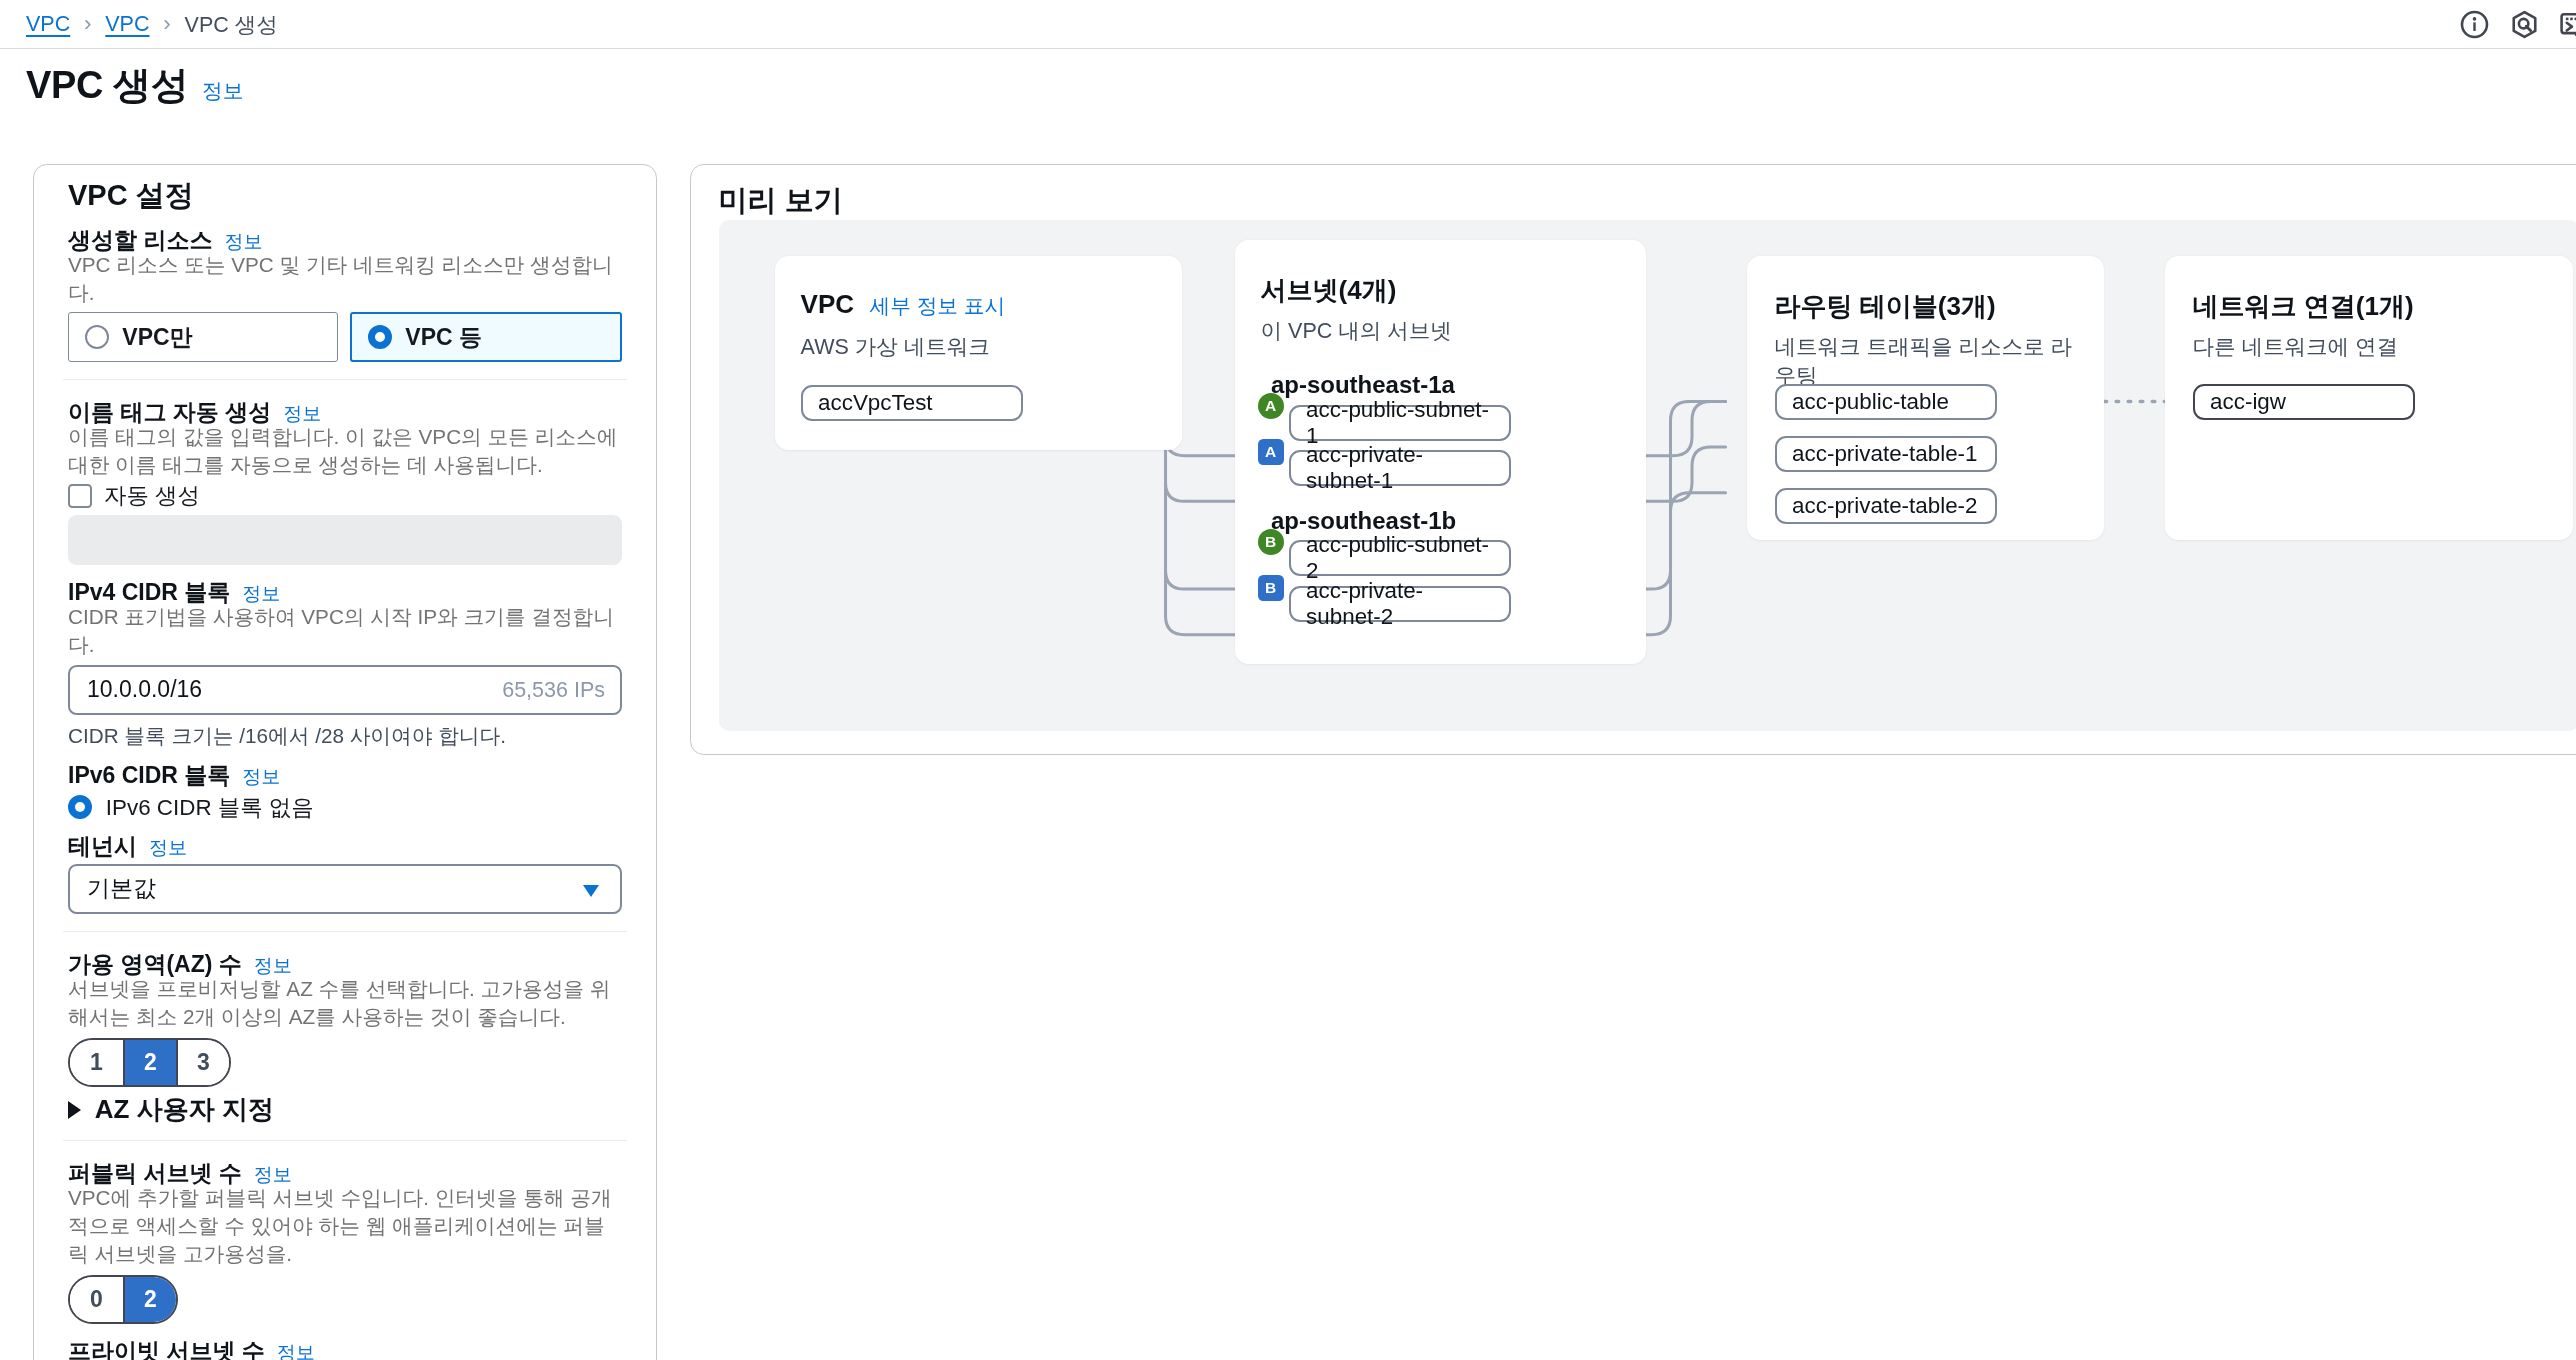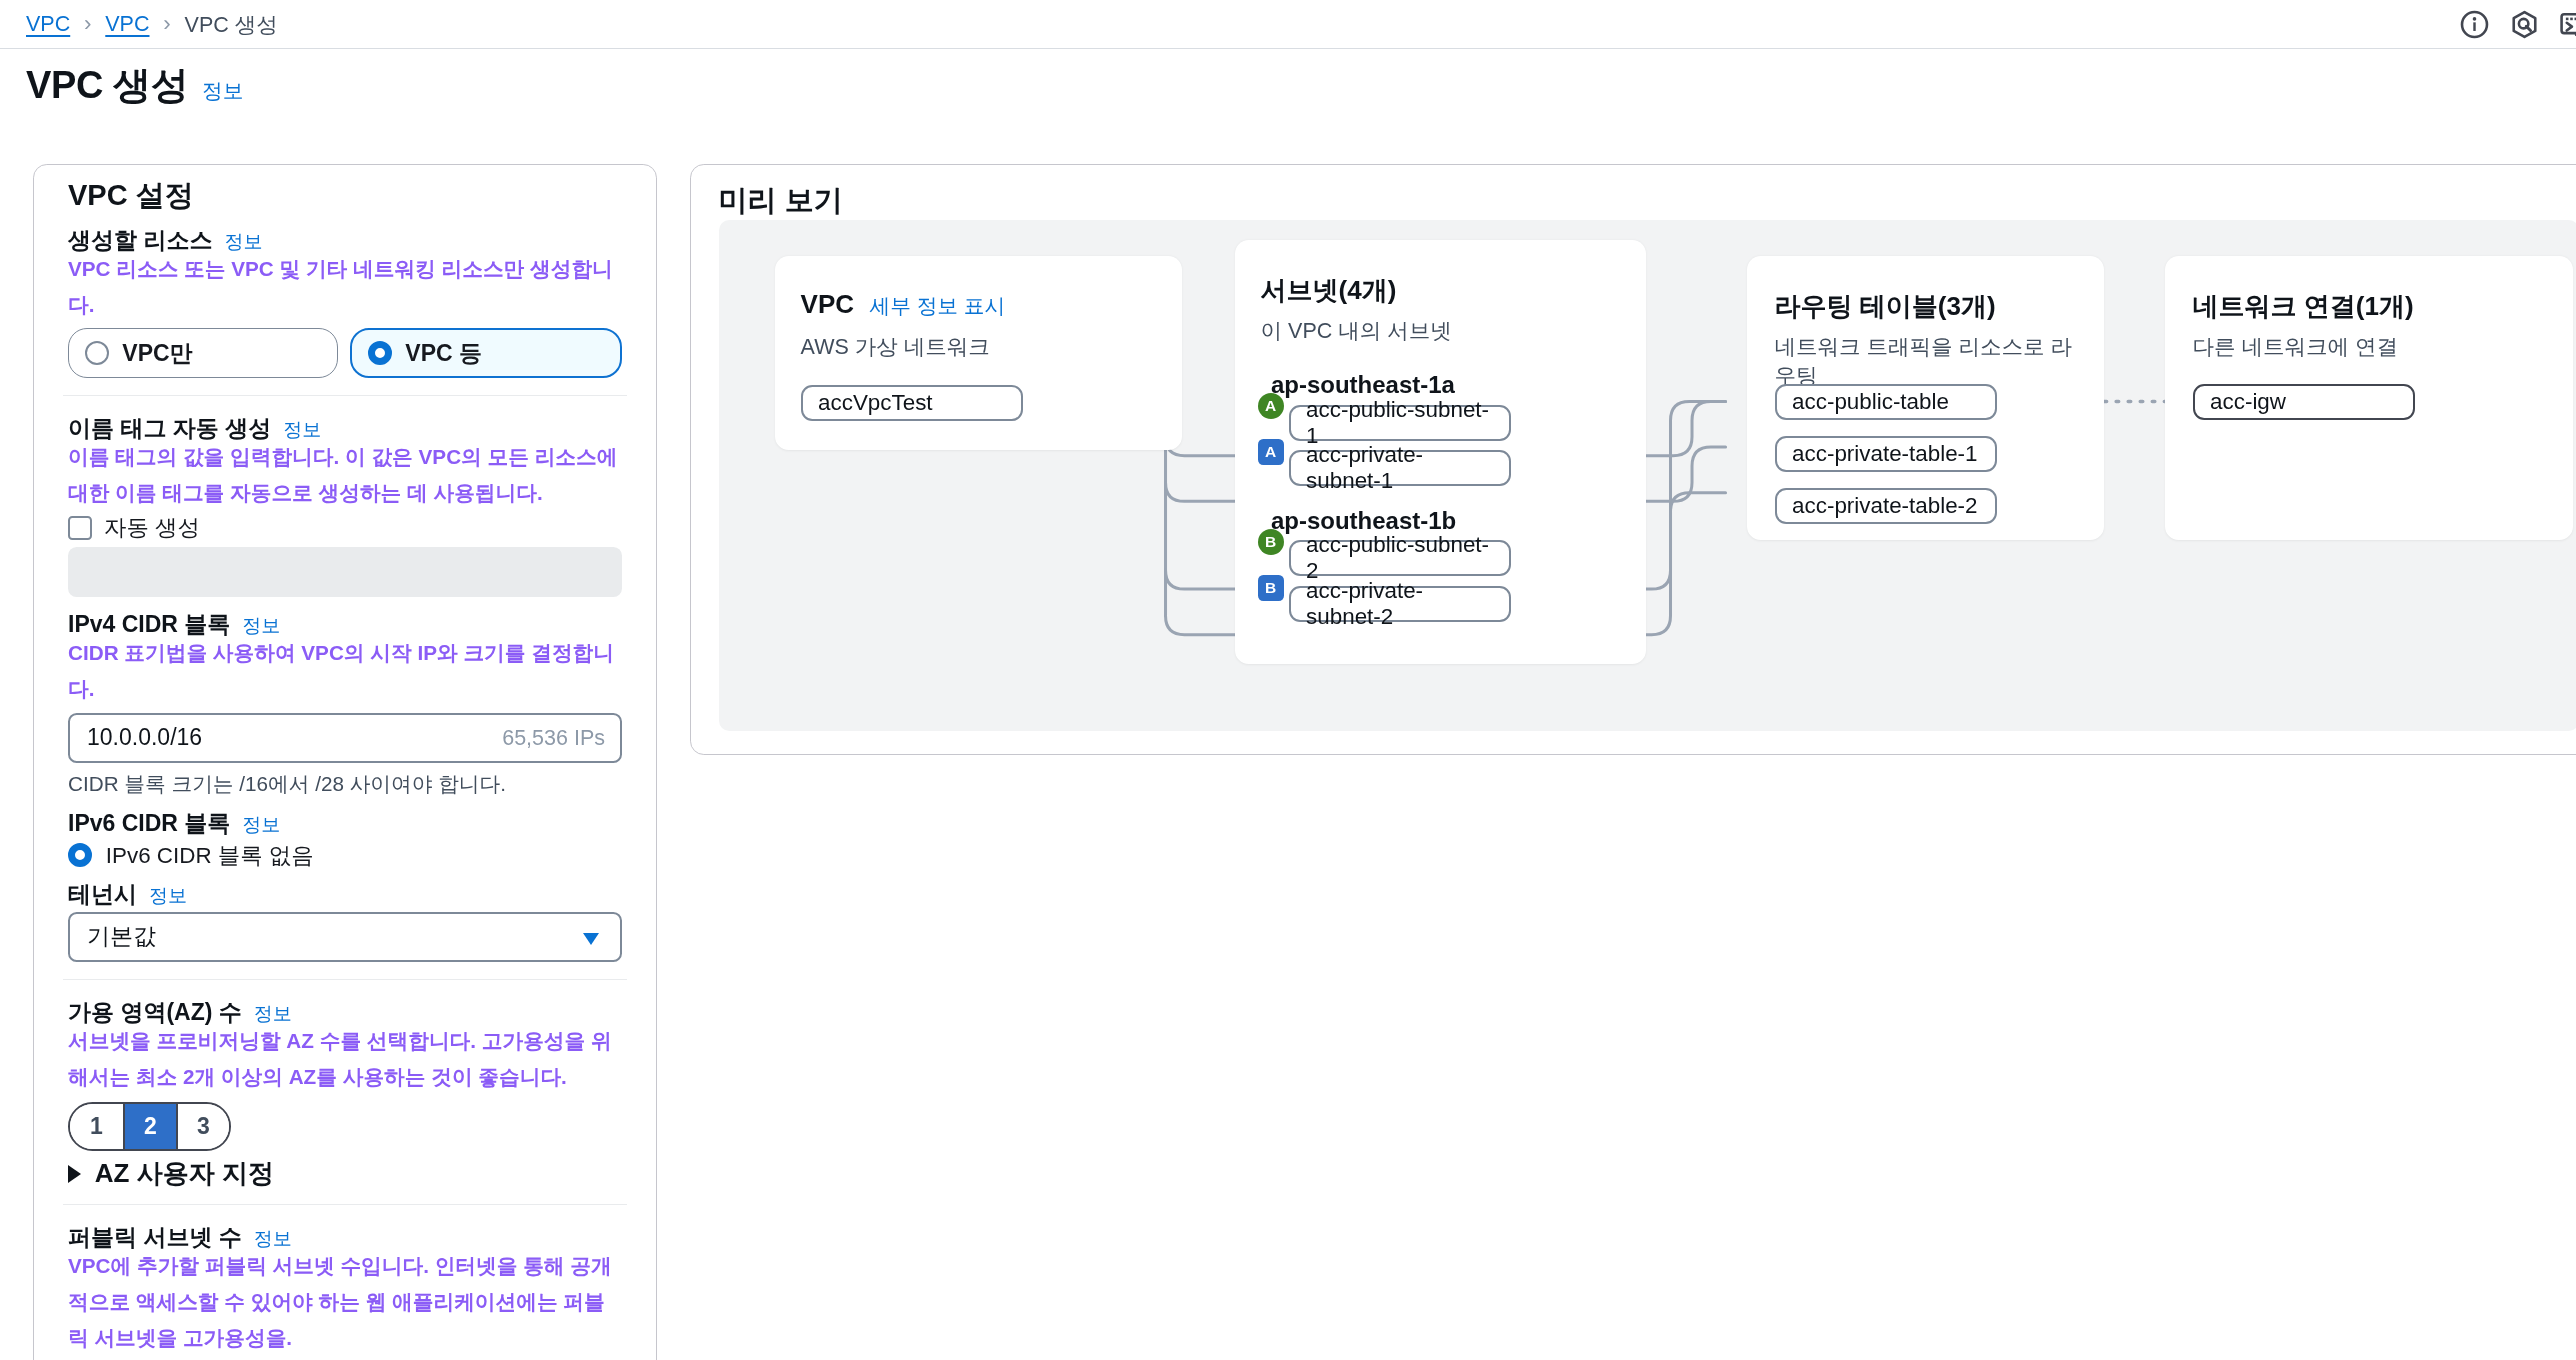--- a/index.html
+++ b/index.html
@@ -27,26 +27,26 @@
   
   .panel { position:absolute; background:#fff; border:0.9px solid #c6c6cd; border-radius:13.8px; }
   .panel-left { left:33px; top:164px; width:624px; height:1291px; padding:12px 34px 0 34px; }
   .panel-right { left:690px; top:164px; width:1929px; height:591px; padding:17px 0 0 27.6px; }
   h2 { font-size:29px; font-weight:700; color:#0f141a; line-height:36px; }
   .panel-left h2 { margin-bottom:12px; }
 
   .label-row { display:flex; align-items:baseline; gap:12px; height:26px; }
   .sec-label { font-size:23px; font-weight:700; color:#0f141a; }
   .info-sm { font-size:19px; }
-  .desc { font-size:20.7px; color:#8b5cf6; line-height:36px;font-weight:bold; }
+  .desc { font-size:20.7px; color:#737373; line-height:28px; }
   hr.divider { border:none; border-top:0.9px solid #e9ebed; margin:17px -5.2px; }
 
   
   .tiles { display:flex; gap:12px; margin-top:5.2px; }
-  .tile { flex:1; height:50px; border:1.7px solid #7d8998; border-radius:19px; background:#fff;
+  .tile { flex:1; height:50px; border:1.7px solid #7d8998; border-radius:3px; background:#fff;
     display:flex; align-items:center; gap:13.8px; padding:0 15.5px; cursor:pointer; }
   .tile.selected { border:2.6px solid #0e72d1; background:#f0fbff; }
   .tile-label { font-size:23px; font-weight:700; }
   .radio { width:24px; height:24px; border-radius:50%; border:2.6px solid #7d8998; background:#fff; flex:none; }
   .radio.checked { border:7.7px solid #0972d3; }
 
   
   .cb-row { display:flex; align-items:center; gap:12px; height:26px; margin-top:3.4px; }
   .checkbox { width:24px; height:24px; border:2.6px solid #7d8998; border-radius:4.3px; background:#fff; cursor:pointer; }
   .cb-label { font-size:22.4px; }

